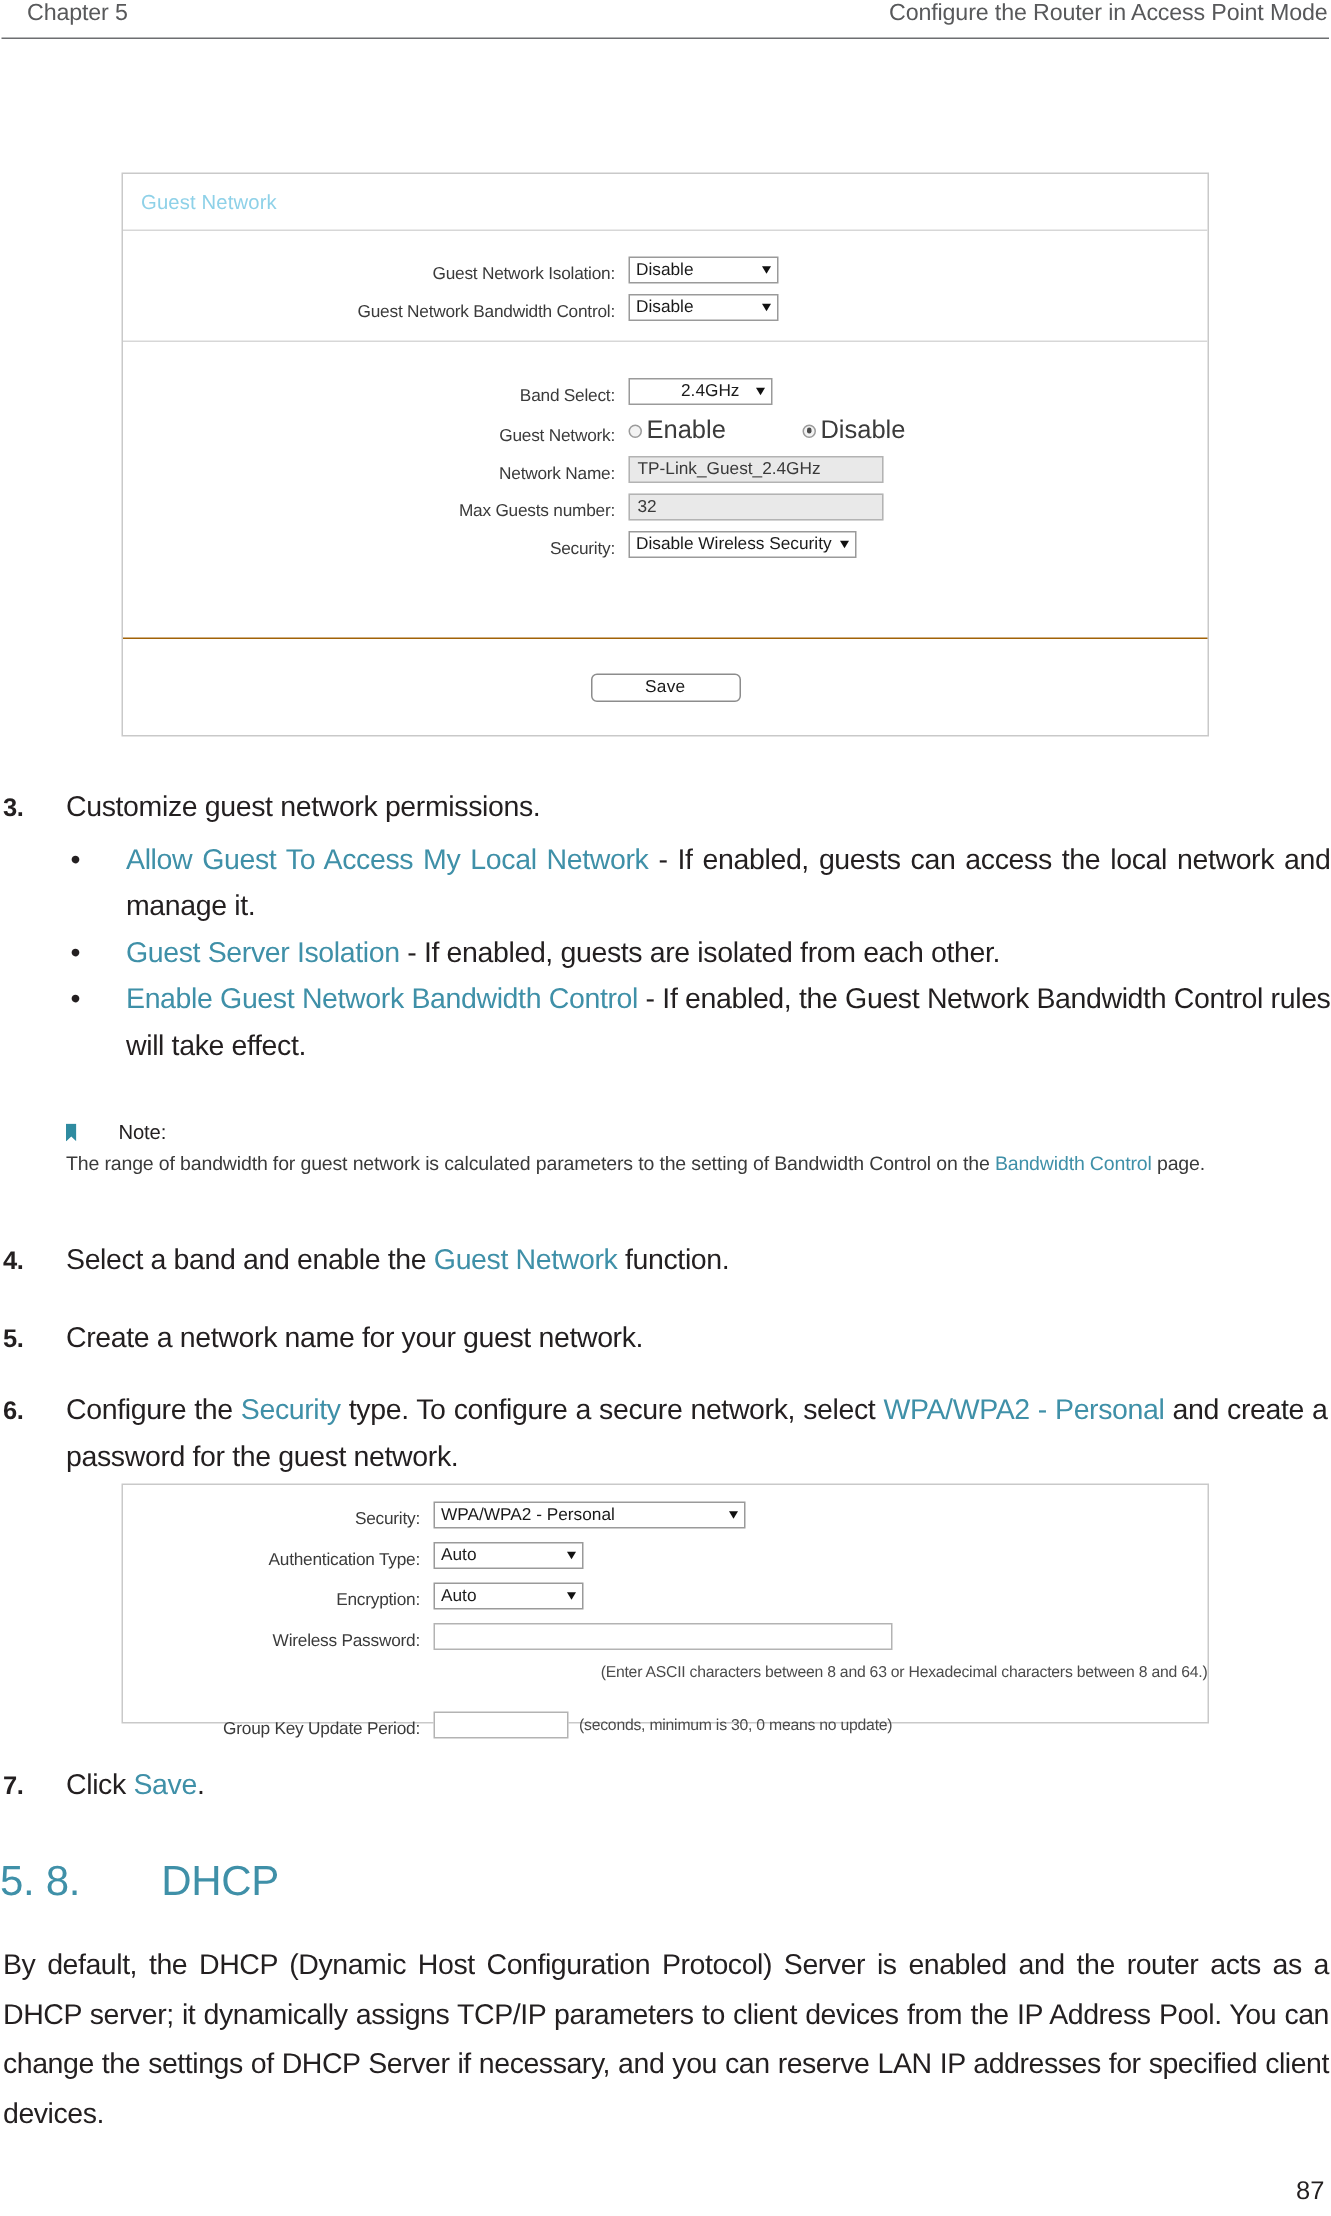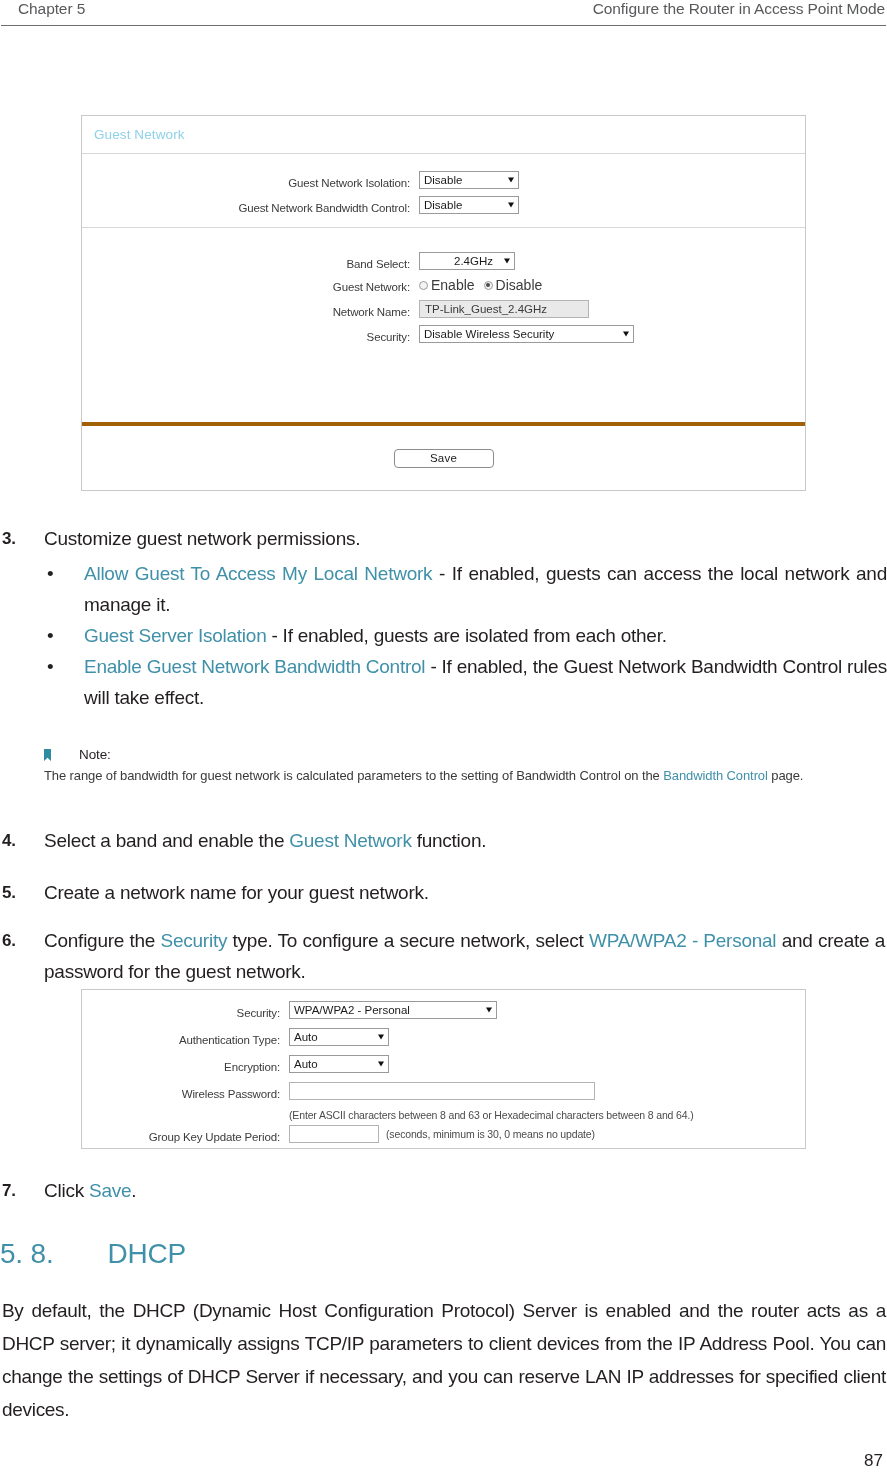--- a/index.html
+++ b/index.html
@@ -77,21 +77,21 @@
   .panel-section {
     box-sizing: border-box;
   }
   .sec-top {
     height: 74px;
     border-bottom: 1px solid #d7d7d7;
     padding-top: 17px;
   }
   .sec-mid {
     height: 198px;
-    border-bottom: 4px solid #a16207;
+    border-bottom: 1px solid #a16207;
     padding-top: 24px;
   }
   .sec-save {
     height: 64px;
     display: flex;
     align-items: center;
     justify-content: center;
   }
 
   
@@ -134,21 +134,21 @@
     right: 4px;
     top: 50%;
     transform: translateY(-50%);
     width: 0; height: 0;
     border-left: 3.5px solid transparent;
     border-right: 3.5px solid transparent;
     border-top: 5px solid #111;
   }
   .sel-w-100 { width: 100px; }
   .sel-w-96  { width: 96px; padding-left: 34px;  }
-  .sel-w-182 { width: 215px; }
+  .sel-w-182 { width: 152px; }
   .sel-w-208 { width: 208px; }
 
   .w-text {
     box-sizing: border-box;
     height: 18px;
     border: 1px solid #b3b3b3;
     background: #e9e9e9;
     font-size: 11.5px;
     color: #3a3a3a;
     line-height: 16px;
@@ -159,22 +159,23 @@
   .w-text.blank {
     background: #ffffff;
   }
   .txt-w-142 { width: 170px; }
   .txt-w-306 { width: 306px; }
   .txt-w-90  { width: 90px;  }
 
   .radio-group {
     display: flex;
     align-items: center;
-    font-size: 14px;
+    font-size: 17px;
     color: #3b3b3b;
+    gap: 42px;
   }
   .radio-group .ritem {
     display: flex;
     align-items: center;
     margin-right: 9px;
   }
   .radio-dot {
     width: 9px; height: 9px;
     border-radius: 50%;
     border: 1px solid #9b9b9b;
@@ -408,20 +409,26 @@
       </div>
     </div>
 
     <div class="frow">
       <div class="flabel">Network Name:</div>
       <div class="fctl">
         <div class="w-text txt-w-142">TP-Link_Guest_2.4GHz</div>
       </div>
     </div>
 
+    <div class="frow">
+      <div class="flabel">Max Guests number:</div>
+      <div class="fctl">
+        <div class="w-text txt-w-142">32</div>
+      </div>
+    </div>
 
     <div class="frow">
       <div class="flabel">Security:</div>
       <div class="fctl">
         <div class="w-select sel-w-182">
           <span>Disable Wireless Security</span>
           <span class="caret"></span>
         </div>
       </div>
     </div>
@@ -515,21 +522,21 @@
     </div>
   </div>
 
   <div class="frow">
     <div class="flabel">Wireless Password:</div>
     <div class="fctl">
       <div class="w-text blank txt-w-306"></div>
     </div>
   </div>
 
-  <div class="hint-row" style="margin-bottom: 4px;">
+  <div class="hint-row" style="margin-bottom: 20px; justify-content: flex-end;">
     <div class="hspacer"></div>
     <div class="hint-text">(Enter ASCII characters between 8 and 63 or Hexadecimal characters between 8 and 64.)</div>
   </div>
 
   <div class="frow">
     <div class="flabel">Group Key Update Period:</div>
     <div class="fctl">
       <div class="w-text blank txt-w-90"></div>
       <div class="hint-inline">(seconds, minimum is 30, 0 means no update)</div>
     </div>

